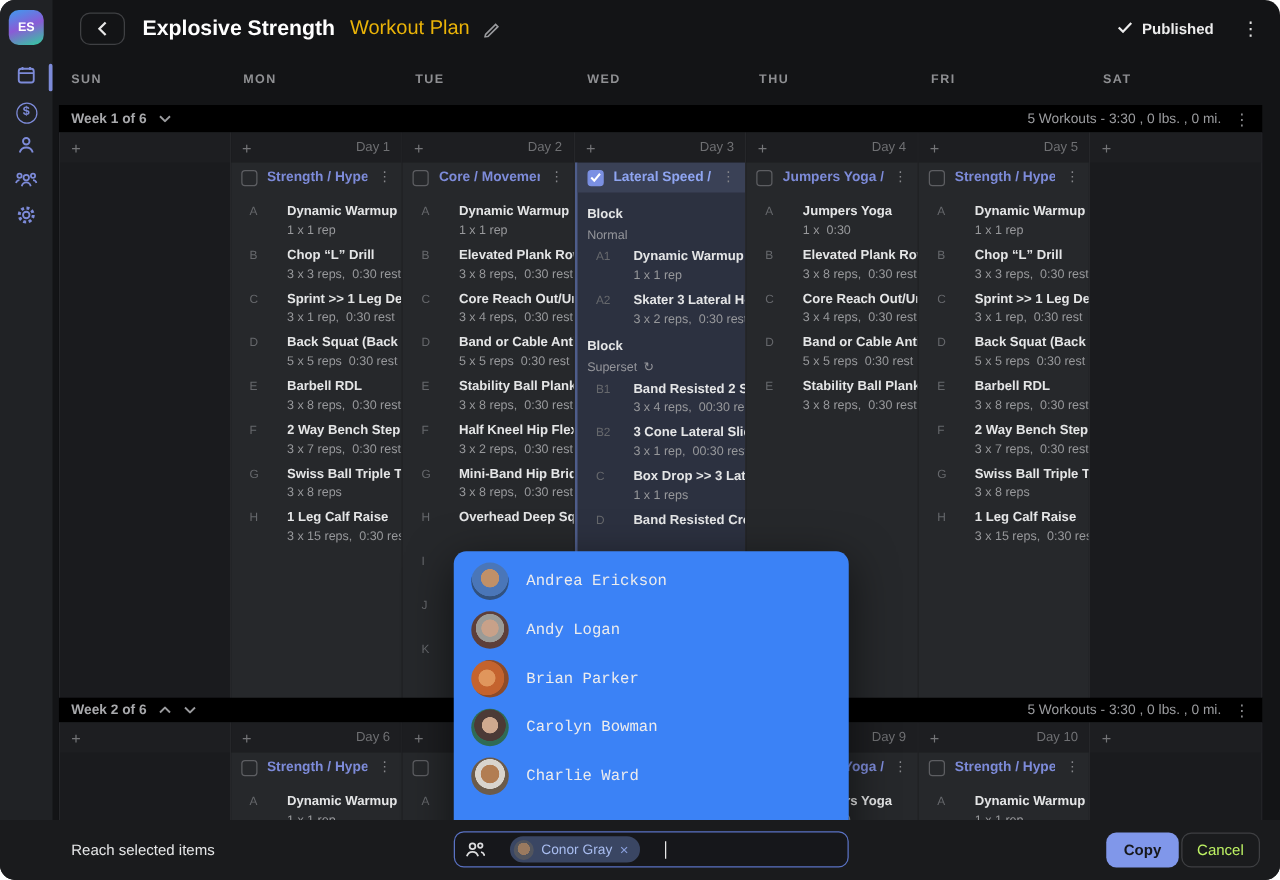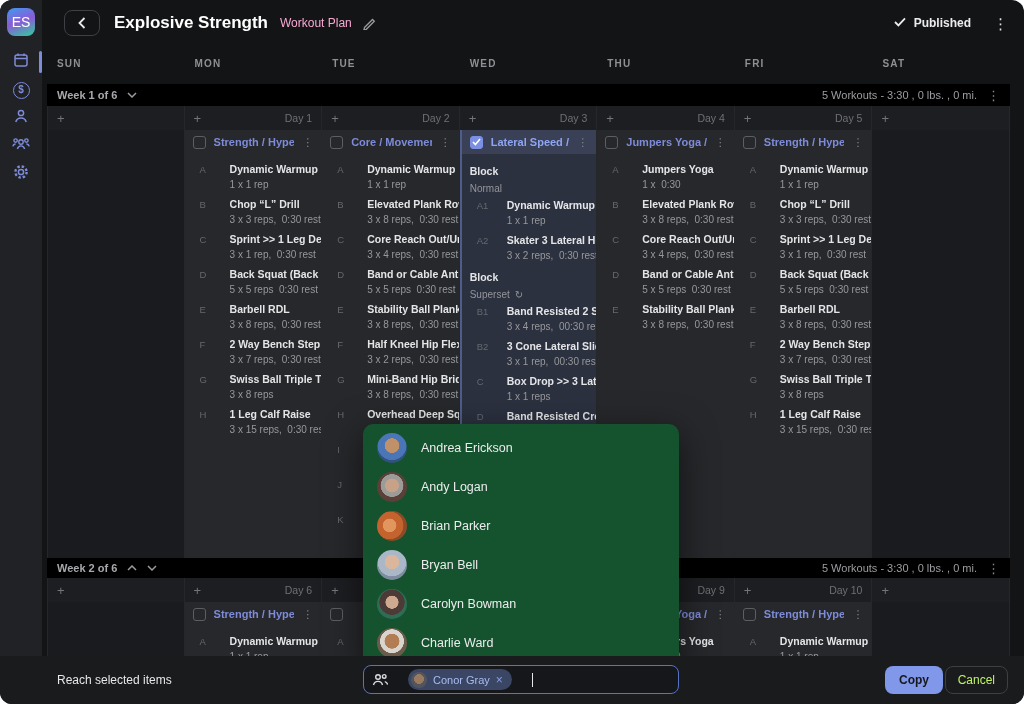--- a/index.html
+++ b/index.html
@@ -1,29 +1,29 @@
 <!DOCTYPE html>
 <html><head>
 <meta charset="utf-8">
 <style>
   html,body{margin:0;padding:0;background:#fff;font-family:"Liberation Sans",sans-serif;}
   .app{position:relative;width:1024px;height:704px;background:#131416;border-radius:12px;overflow:hidden;}
 
   
   .sidebar{position:absolute;left:0;top:0;bottom:48px;width:42px;background:#202225;display:flex;flex-direction:column;align-items:center;padding-top:8px;z-index:10;}
-  .logo{width:28px;height:28px;border-radius:8px;background:linear-gradient(160deg,#3f9bee 0%,#8a5bd6 48%,#2ecf9e 100%);color:#fff;font-size:14px;font-weight:normal;display:flex;align-items:center;justify-content:center;margin-bottom:12px;cursor:pointer;}
+  .logo{width:28px;height:28px;border-radius:8px;background:linear-gradient(160deg,#3f9bee 0%,#8a5bd6 48%,#2ecf9e 100%);color:#fff;font-size:10px;font-weight:bold;display:flex;align-items:center;justify-content:center;margin-bottom:12px;cursor:pointer;}
   .nav-item{position:relative;width:42px;height:28px;display:flex;align-items:center;justify-content:center;color:#7d8bd9;cursor:pointer;}
   .nav-item.active::after{content:'';position:absolute;right:0;top:3px;bottom:3px;width:3px;background:#7d8bd9;border-radius:2px;}
   .ic-dollar{width:15px;height:15px;border:1.5px solid #7d8bd9;border-radius:50%;font-size:10px;line-height:14px;text-align:center;color:#7d8bd9;font-weight:bold;}
 
   
   .topbar{position:absolute;left:50px;right:0;top:0;height:46px;display:flex;align-items:center;padding:0 14px;gap:10px;z-index:5;}
   .back-btn{width:36px;height:26px;border:1px solid #3f4043;border-radius:8px;background:none;color:#e8e8e8;font-size:14px;display:flex;align-items:center;justify-content:center;cursor:pointer;padding:0;}
   .pg-title{font-size:17px;font-weight:bold;color:#fff;margin-left:4px;}
-  .pg-sub{font-size:12px;color:#f9a8d4;margin-left:2px;}
+  .pg-sub{font-size:16px;color:#eab308;margin-left:2px;}
   .pencil{color:#9a9b9e;display:flex;cursor:pointer;}
   .pub{margin-left:auto;display:flex;align-items:flex-start;gap:8px;color:#ececec;font-size:12px;font-weight:bold;cursor:pointer;}
   .kebab{color:#8a8b8e;font-size:13px;line-height:1;cursor:pointer;letter-spacing:0;}
   .top-kebab{margin:0 2px 0 12px;color:#dedede;font-size:15px;}
 
   
   .dow{position:absolute;left:47px;top:46px;width:963px;height:34px;display:grid;grid-template-columns:repeat(7,1fr);align-items:center;}
   .dow-cell{font-size:10px;color:#8f9093;letter-spacing:1.2px;padding-left:10px;font-weight:bold;}
 
   
@@ -56,21 +56,21 @@
   .items{padding-top:8px;overflow:hidden;}
   .ex{display:flex;margin-bottom:5px;min-height:30px;cursor:pointer;}
   .ex .lt{width:30px;flex:none;padding-left:15px;font-size:9.5px;color:#66686c;line-height:15px;}
   .ex .nm{font-size:10.5px;font-weight:bold;color:#e4e5e6;line-height:15px;white-space:pre;overflow:hidden;}
   .ex .sb{font-size:10px;color:#97989b;line-height:15px;white-space:pre;}
   .blk{padding-left:8px;line-height:18px;}
   .blk .b1{font-size:10.5px;font-weight:bold;color:#e4e5e6;}
   .blk .b2{font-size:10px;color:#94959a;display:flex;align-items:center;gap:5px;}
 
   
-  .dropdown{position:absolute;left:363px;top:424px;width:316px;height:240px;background:#14532d;border-radius:10px;box-shadow:0 10px 36px rgba(0,0,0,.55);padding:4px 0;z-index:40;overflow:hidden;}
+  .dropdown{position:absolute;left:363px;top:441px;width:316px;height:240px;background:#3b82f6;border-radius:10px;box-shadow:0 10px 36px rgba(0,0,0,.55);padding:4px 0;z-index:40;overflow:hidden;font-family:Liberation Mono, monospace;}
   .dd-item{height:39px;display:flex;align-items:center;gap:14px;padding:0 14px;cursor:pointer;}
   .avatar{width:30px;height:30px;border-radius:50%;flex:none;}
   .dd-name{font-size:12.5px;color:#ececee;}
   .av0{background:radial-gradient(circle at 50% 42%,#c09068 31%,#4a76b8 33% 62%,#31517e 64%);}
   .av1{background:radial-gradient(circle at 50% 45%,#c8a189 30%,#9b9b97 32% 50%,#5d3f3a 52%);}
   .av2{background:radial-gradient(circle at 42% 48%,#e0965c 28%,#c4632e 30% 58%,#8d4b28 60%);}
   .av3{background:radial-gradient(circle at 50% 40%,#d9b69c 30%,#a9b7c6 32% 60%,#7e8ea0 62%);}
   .av4{background:radial-gradient(circle at 50% 44%,#cfa98f 28%,#4c3a36 30% 55%,#2f6b55 57%);}
   .av5{background:radial-gradient(circle at 50% 44%,#b27d52 32%,#d9d4cd 34% 52%,#6b5b4b 54%);}
   .avc{background:radial-gradient(circle at 50% 44%,#9a7a5f 40%,#52555e 42%);}
@@ -676,24 +676,20 @@
       </div>
       <div class="dd-item">
         <span class="avatar av1"></span>
         <span class="dd-name">Andy Logan</span>
       </div>
       <div class="dd-item">
         <span class="avatar av2"></span>
         <span class="dd-name">Brian Parker</span>
       </div>
       <div class="dd-item">
-        <span class="avatar av3"></span>
-        <span class="dd-name">Bryan Bell</span>
-      </div>
-      <div class="dd-item">
         <span class="avatar av4"></span>
         <span class="dd-name">Carolyn Bowman</span>
       </div>
       <div class="dd-item">
         <span class="avatar av5"></span>
         <span class="dd-name">Charlie Ward</span>
       </div>
     </div>
 
   <footer class="footer">

